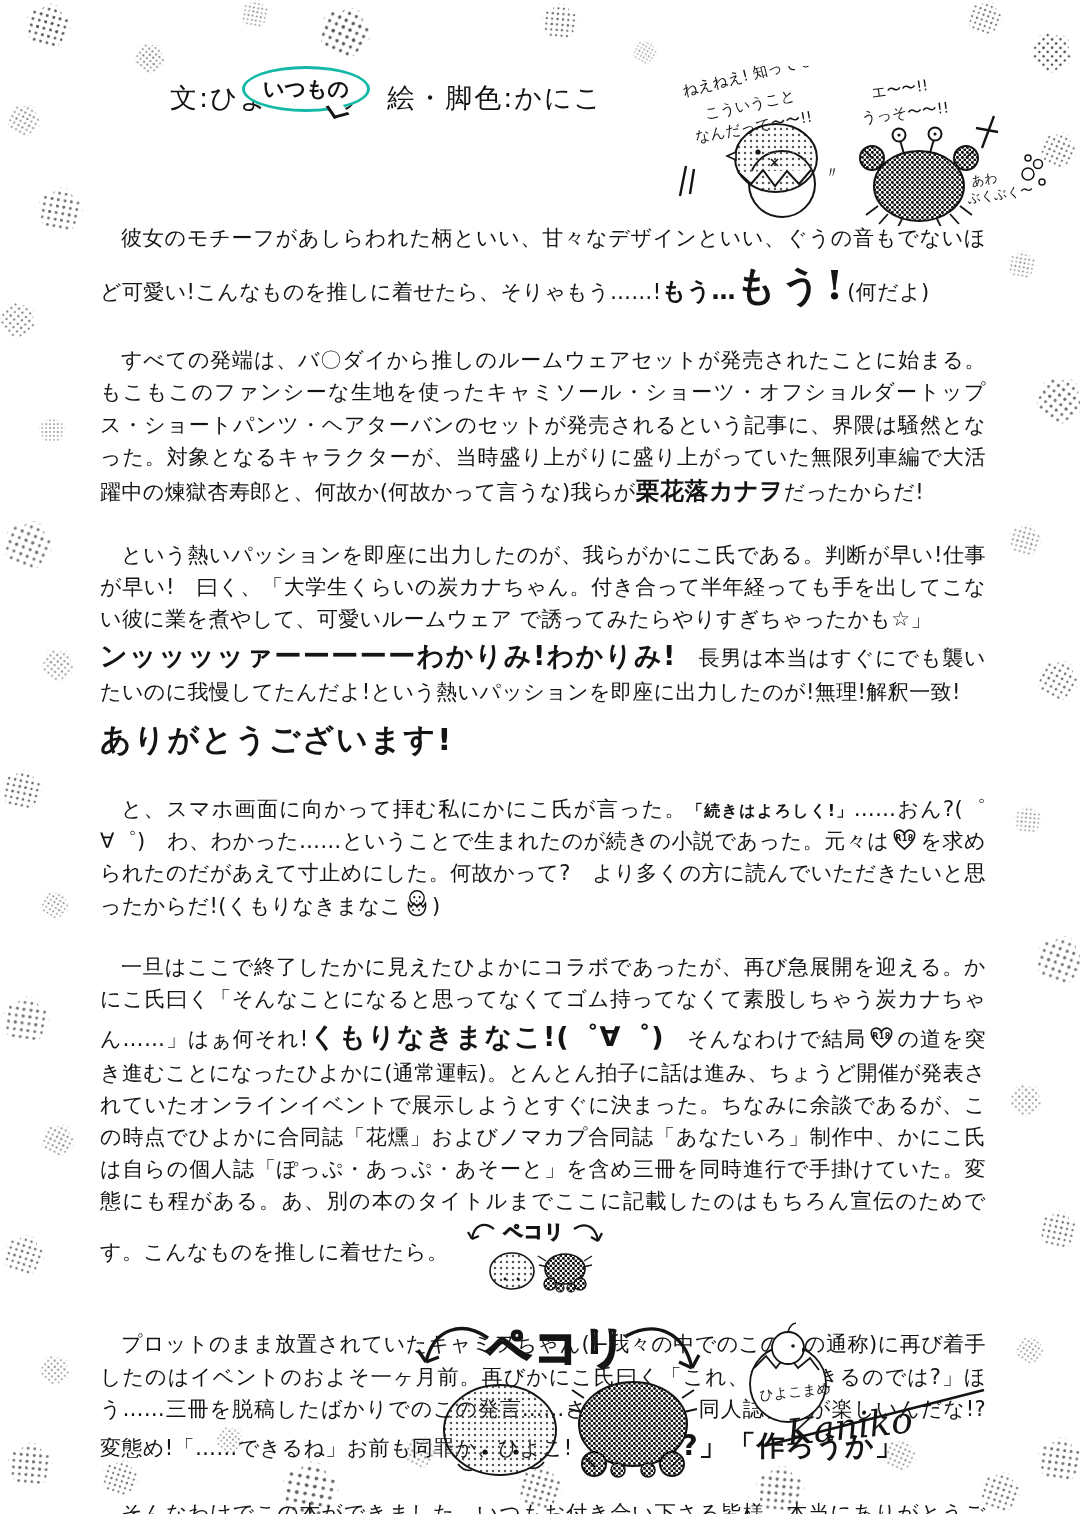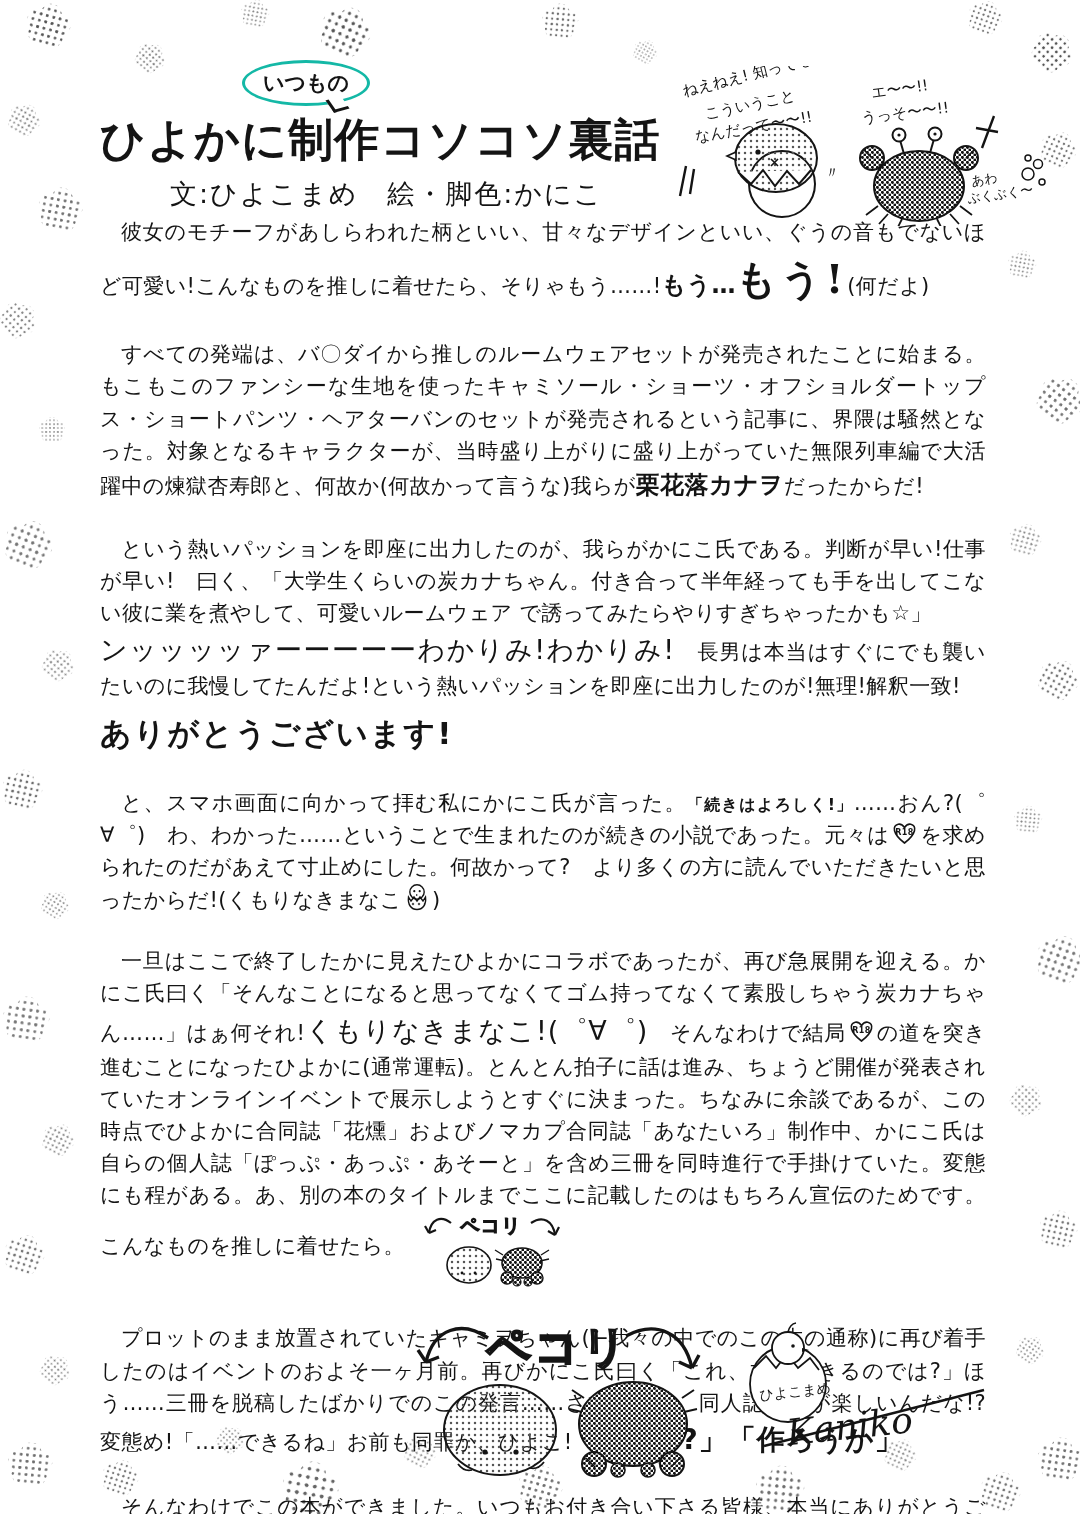--- a/index.html
+++ b/index.html
@@ -27,21 +27,21 @@
   }
   .title{font-size:45px;font-weight:bold;letter-spacing:1px;padding-top:36px;white-space:nowrap;}
   .credits{font-size:27px;letter-spacing:2px;margin:6px 0 0 70px;}
   
   .para{
     font-size:21px;line-height:1.53;letter-spacing:.4px;
     text-align:justify;text-indent:1em;margin:0 0 29px 0;
   }
   .b1{font-weight:bold;font-size:24px;}
   .b-quote{font-weight:bold;font-size:16px;}
-  .b-big{font-weight:normal;font-size:27px;letter-spacing:1px;}
+  .b-big{font-weight:bold;font-size:27px;letter-spacing:1px;}
   .b-mou1{font-weight:bold;font-size:24px;}
   .b-mou2{font-weight:bold;font-size:40px;font-family:"DejaVu Serif","Liberation Serif",serif;letter-spacing:4px;}
   .b-arigatou{display:block;font-weight:bold;font-size:31px;text-indent:0;letter-spacing:2px;margin-top:8px;}
   .b-tsukuru{font-weight:bold;font-size:28px;letter-spacing:1px;}
   .icon-inline{vertical-align:-4px;margin:0 2px;}
   .pekori-inline{vertical-align:-40px;margin-left:14px;}
   
   .doodle{position:absolute;z-index:3;}
   .top-doodle{left:676px;top:66px;}
   .bottom-doodle{left:388px;top:1312px;}
@@ -115,21 +115,20 @@
     <use href="#flw" transform="translate(660,1450) scale(0.75) rotate(35)" opacity="0.7"></use>
     <use href="#flw" transform="translate(780,1490) scale(1.2) rotate(5)" opacity="0.85"></use>
     <use href="#flw" transform="translate(900,1455) scale(0.8) rotate(25)" opacity="0.7"></use>
     <use href="#flw" transform="translate(1000,1492) scale(1.0) rotate(18)" opacity="0.8"></use>
   </svg>
 
   <div class="content">
 
     <div class="header">
       <div class="bubble">いつもの</div>
-      <div class="title">ひよかに制作コソコソ裏話</div>
       <div class="credits">文:ひよこまめ　絵・脚色:かにこ</div>
     </div>
 
     <p class="para"><span>彼女のモチーフがあしらわれた柄といい、甘々なデザインといい、ぐうの音もでないほど可愛い!こんなものを推しに着せたら、そりゃもう……!</span><span class="b-mou1">もう…</span><span class="b-mou2">もう!</span><span>(何だよ)</span></p>
 
     <p class="para"><span>すべての発端は、バ〇ダイから推しのルームウェアセットが発売されたことに始まる。もこもこのファンシーな生地を使ったキャミソール・ショーツ・オフショルダートップス・ショートパンツ・ヘアターバンのセットが発売されるという記事に、界隈は騒然となった。対象となるキャラクターが、当時盛り上がりに盛り上がっていた無限列車編で大活躍中の煉獄杏寿郎と、何故か(何故かって言うな)我らが</span><span class="b1">栗花落カナヲ</span><span>だったからだ!</span></p>
 
     <p class="para"><span>という熱いパッションを即座に出力したのが、我らがかにこ氏である。判断が早い!仕事が早い!　曰く、「大学生くらいの炭カナちゃん。付き合って半年経っても手を出してこない彼に業を煮やして、可愛いルームウェア で誘ってみたらやりすぎちゃったかも☆」</span><br><span class="b-big">ンッッッッァーーーーーわかりみ!わかりみ!</span><span>　長男は本当はすぐにでも襲いたいのに我慢してたんだよ!という熱いパッションを即座に出力したのが!無理!解釈一致!</span><span class="b-arigatou">ありがとうございます!</span></p>
 
     <p class="para"><span>と、スマホ画面に向かって拝む私にかにこ氏が言った。</span><span class="b-quote">「続きはよろしく!」</span><span>……おん?(゜∀゜)　わ、わかった……ということで生まれたのが続きの小説であった。元々は</span><svg class="icon-inline" width="27" height="25" viewBox="0 0 27 25">

